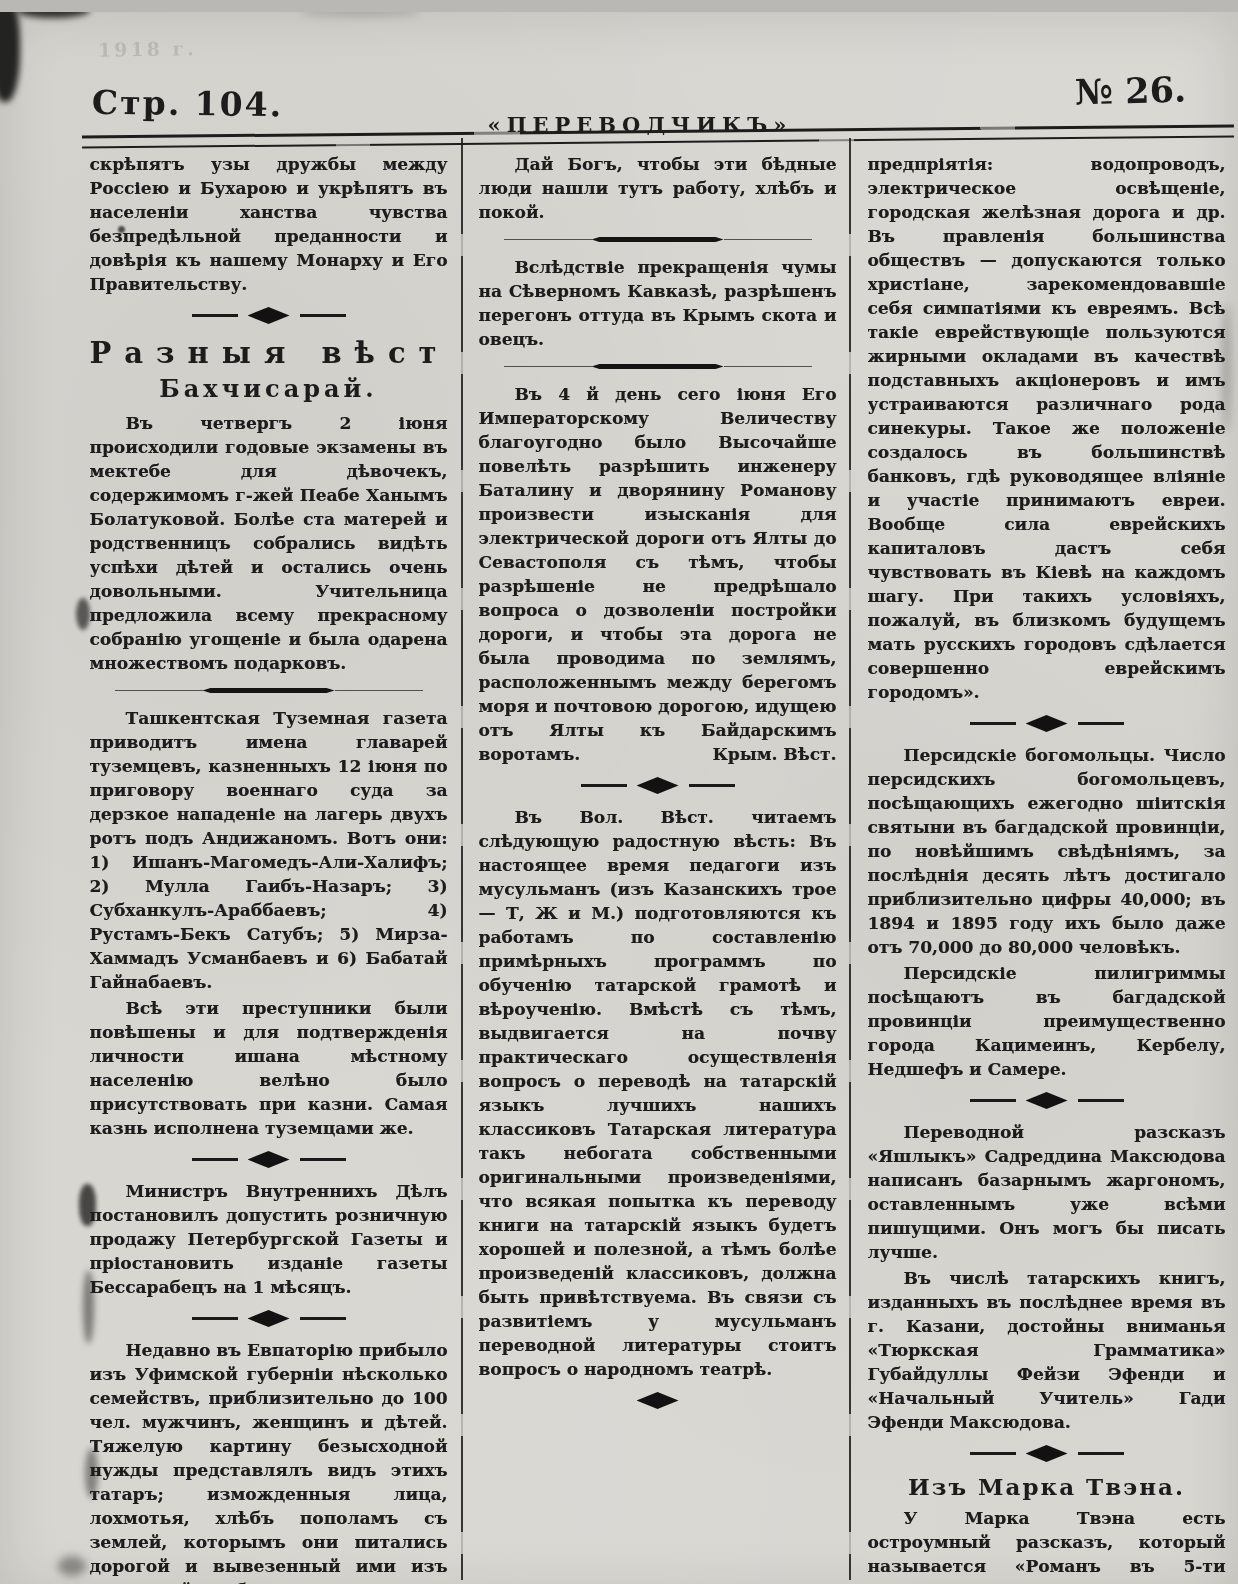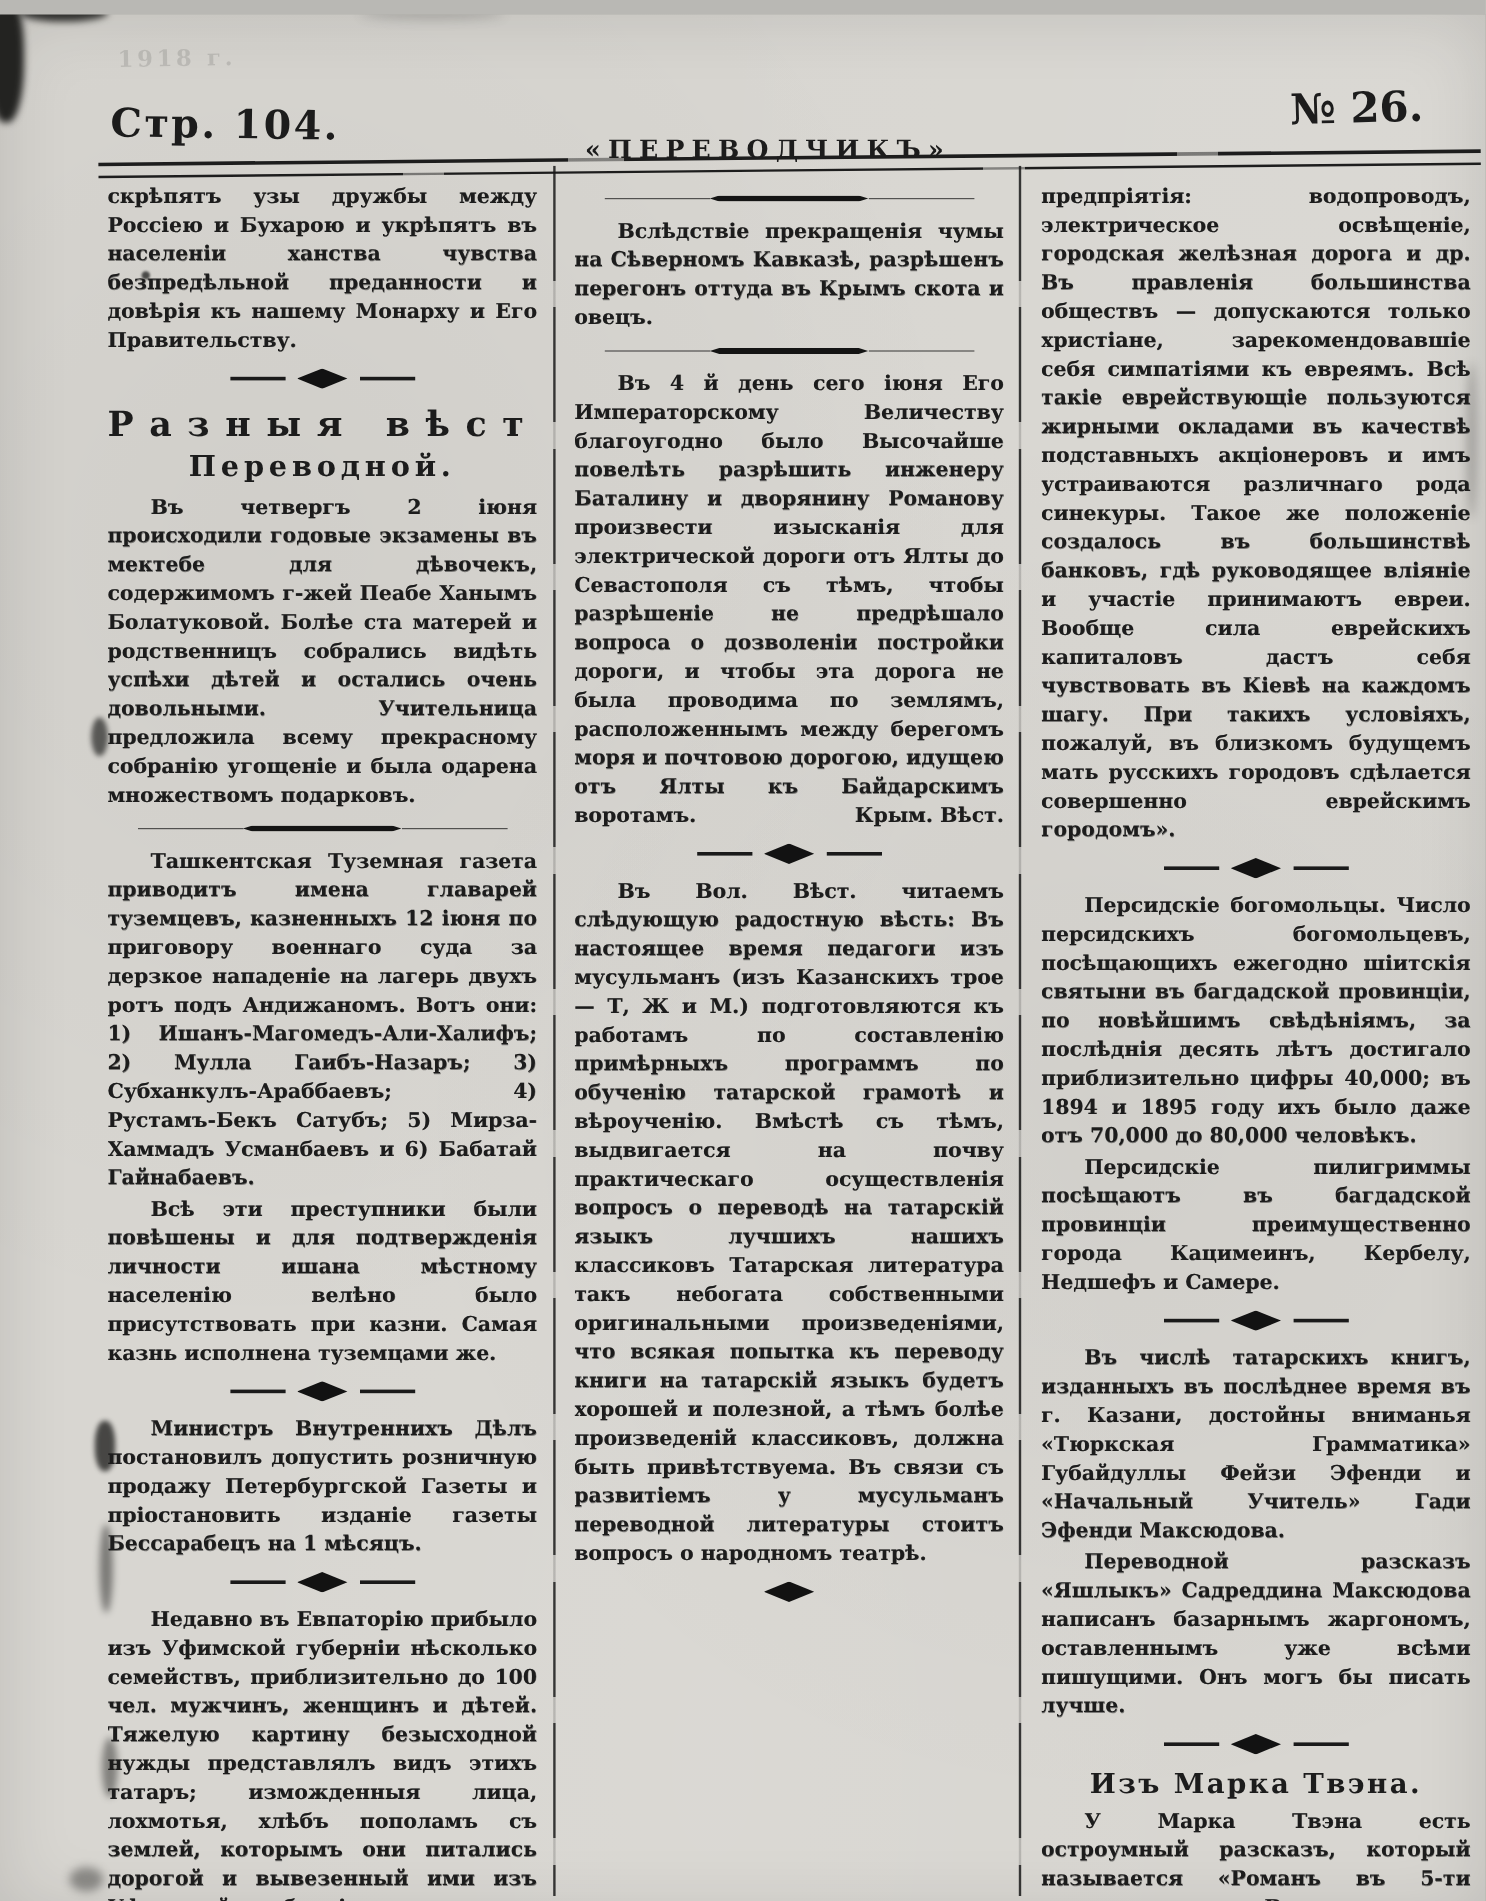--- a/index.html
+++ b/index.html
@@ -89,21 +89,21 @@
 
   <div class="columns">
       <div class="column">
         <p class="para noindent">скрѣпятъ узы дружбы между Россіею и Бухарою и укрѣпятъ въ населеніи ханства чувства безпредѣльной преданности и довѣрія къ нашему Монарху и Его Правительству.</p>
         <div class="div-diamond">
           <span class="dash"></span>
           <span class="diamond"></span>
           <span class="dash"></span>
         </div>
         <div class="section-title">Разныя вѣсти.</div>
-        <div class="section-subtitle">Переводной.</div>
+        <div class="section-subtitle">Бахчисарай.</div>
         <p class="para">Въ четвергъ 2 іюня происходили годовые экзамены въ мектебе для дѣвочекъ, содержимомъ г-жей Пеабе Ханымъ Болатуковой. Болѣе ста матерей и родственницъ собрались видѣть успѣхи дѣтей и остались очень довольными. Учительница предложила всему прекрасному собранію угощеніе и была одарена множествомъ подарковъ.</p>
         <div class="div-rule">
           <span class="thin"></span>
           <span class="thick"></span>
           <span class="thin"></span>
         </div>
         <p class="para">Ташкентская Туземная газета приводитъ имена главарей туземцевъ, казненныхъ 12 іюня по приговору военнаго суда за дерзкое нападеніе на лагерь двухъ ротъ подъ Андижаномъ. Вотъ они: 1) Ишанъ-Магомедъ-Али-Халифъ; 2) Мулла Гаибъ-Назаръ; 3) Субханкулъ-Араббаевъ; 4) Рустамъ-Бекъ Сатубъ; 5) Мирза-Хаммадъ Усманбаевъ и 6) Бабатай Гайнабаевъ.</p>
         <p class="para">Всѣ эти преступники были повѣшены и для подтвержденія личности ишана мѣстному населенію велѣно было присутствовать при казни. Самая казнь исполнена туземцами же.</p>
         <div class="div-diamond">
           <span class="dash"></span>
@@ -112,20 +112,21 @@
         </div>
         <p class="para">Министръ Внутреннихъ Дѣлъ постановилъ допустить розничную продажу Петербургской Газеты и пріостановить изданіе газеты Бессарабецъ на 1 мѣсяцъ.</p>
         <div class="div-diamond">
           <span class="dash"></span>
           <span class="diamond"></span>
           <span class="dash"></span>
         </div>
         <p class="para">Недавно въ Евпаторію прибыло изъ Уфимской губерніи нѣсколько семействъ, приблизительно до 100 чел. мужчинъ, женщинъ и дѣтей. Тяжелую картину безысходной нужды представлялъ видъ этихъ татаръ; изможденныя лица, лохмотья, хлѣбъ пополамъ съ землей, которымъ они питались дорогой и вывезенный ими изъ Уфимской губерніи — все это свидѣтельствовало о томъ что только крайняя необходимость заставила этихъ несчастныхъ оставить свою родину. Изъ разспросовъ оказалось слѣдующее. Въ Стерлитамакскомъ уѣздѣ, Уфимской губерніи, послѣдніе годы былъ недородъ хлѣба. Особенно онъ далъ себя почувствовать въ минувшемъ году. Не имѣя сѣмянъ, прибывшіе въ Евпаторію татары не могли засѣять полей и рѣшили, вслѣдствіе</p>
       </div>
       <div class="column">
+        <p class="para">Дай Богъ, чтобы эти бѣдные люди нашли тутъ работу, хлѣбъ и покой.</p>
         <div class="div-rule">
           <span class="thin"></span>
           <span class="thick"></span>
           <span class="thin"></span>
         </div>
         <p class="para">Вслѣдствіе прекращенія чумы на Сѣверномъ Кавказѣ, разрѣшенъ перегонъ оттуда въ Крымъ скота и овецъ.</p>
         <div class="div-rule">
           <span class="thin"></span>
           <span class="thick"></span>
           <span class="thin"></span>
@@ -148,22 +149,22 @@
           <span class="diamond"></span>
           <span class="dash"></span>
         </div>
         <p class="para">Персидскіе богомольцы. Число персидскихъ богомольцевъ, посѣщающихъ ежегодно шіитскія святыни въ багдадской провинціи, по новѣйшимъ свѣдѣніямъ, за послѣднія десять лѣтъ достигало приблизительно цифры 40,000; въ 1894 и 1895 году ихъ было даже отъ 70,000 до 80,000 человѣкъ.</p>
         <p class="para">Персидскіе пилигриммы посѣщаютъ въ багдадской провинціи преимущественно города Кацимеинъ, Кербелу, Недшефъ и Самере.</p>
         <div class="div-diamond">
           <span class="dash"></span>
           <span class="diamond"></span>
           <span class="dash"></span>
         </div>
+        <p class="para">Переводной разсказъ «Яшлыкъ» Садреддина Максюдова написанъ базарнымъ жаргономъ, оставленнымъ уже всѣми пишущими. Онъ могъ бы писать лучше.</p>
         <p class="para">Въ числѣ татарскихъ книгъ, изданныхъ въ послѣднее время въ г. Казани, достойны вниманья «Тюркская Грамматика» Губайдуллы Фейзи Эфенди и «Начальный Учитель» Гади Эфенди Максюдова.</p>
-        <p class="para">Переводной разсказъ «Яшлыкъ» Садреддина Максюдова написанъ базарнымъ жаргономъ, оставленнымъ уже всѣми пишущими. Онъ могъ бы писать лучше.</p>
         <div class="div-diamond">
           <span class="dash"></span>
           <span class="diamond"></span>
           <span class="dash"></span>
         </div>
         <div class="article-title">Изъ Марка Твэна.</div>
         <p class="para">У Марка Твэна есть остроумный разсказъ, который называется «Романъ въ 5-ти главахъ». Вотъ его приблизительное содержаніе:</p>
       </div>
     </div>
 </div>

